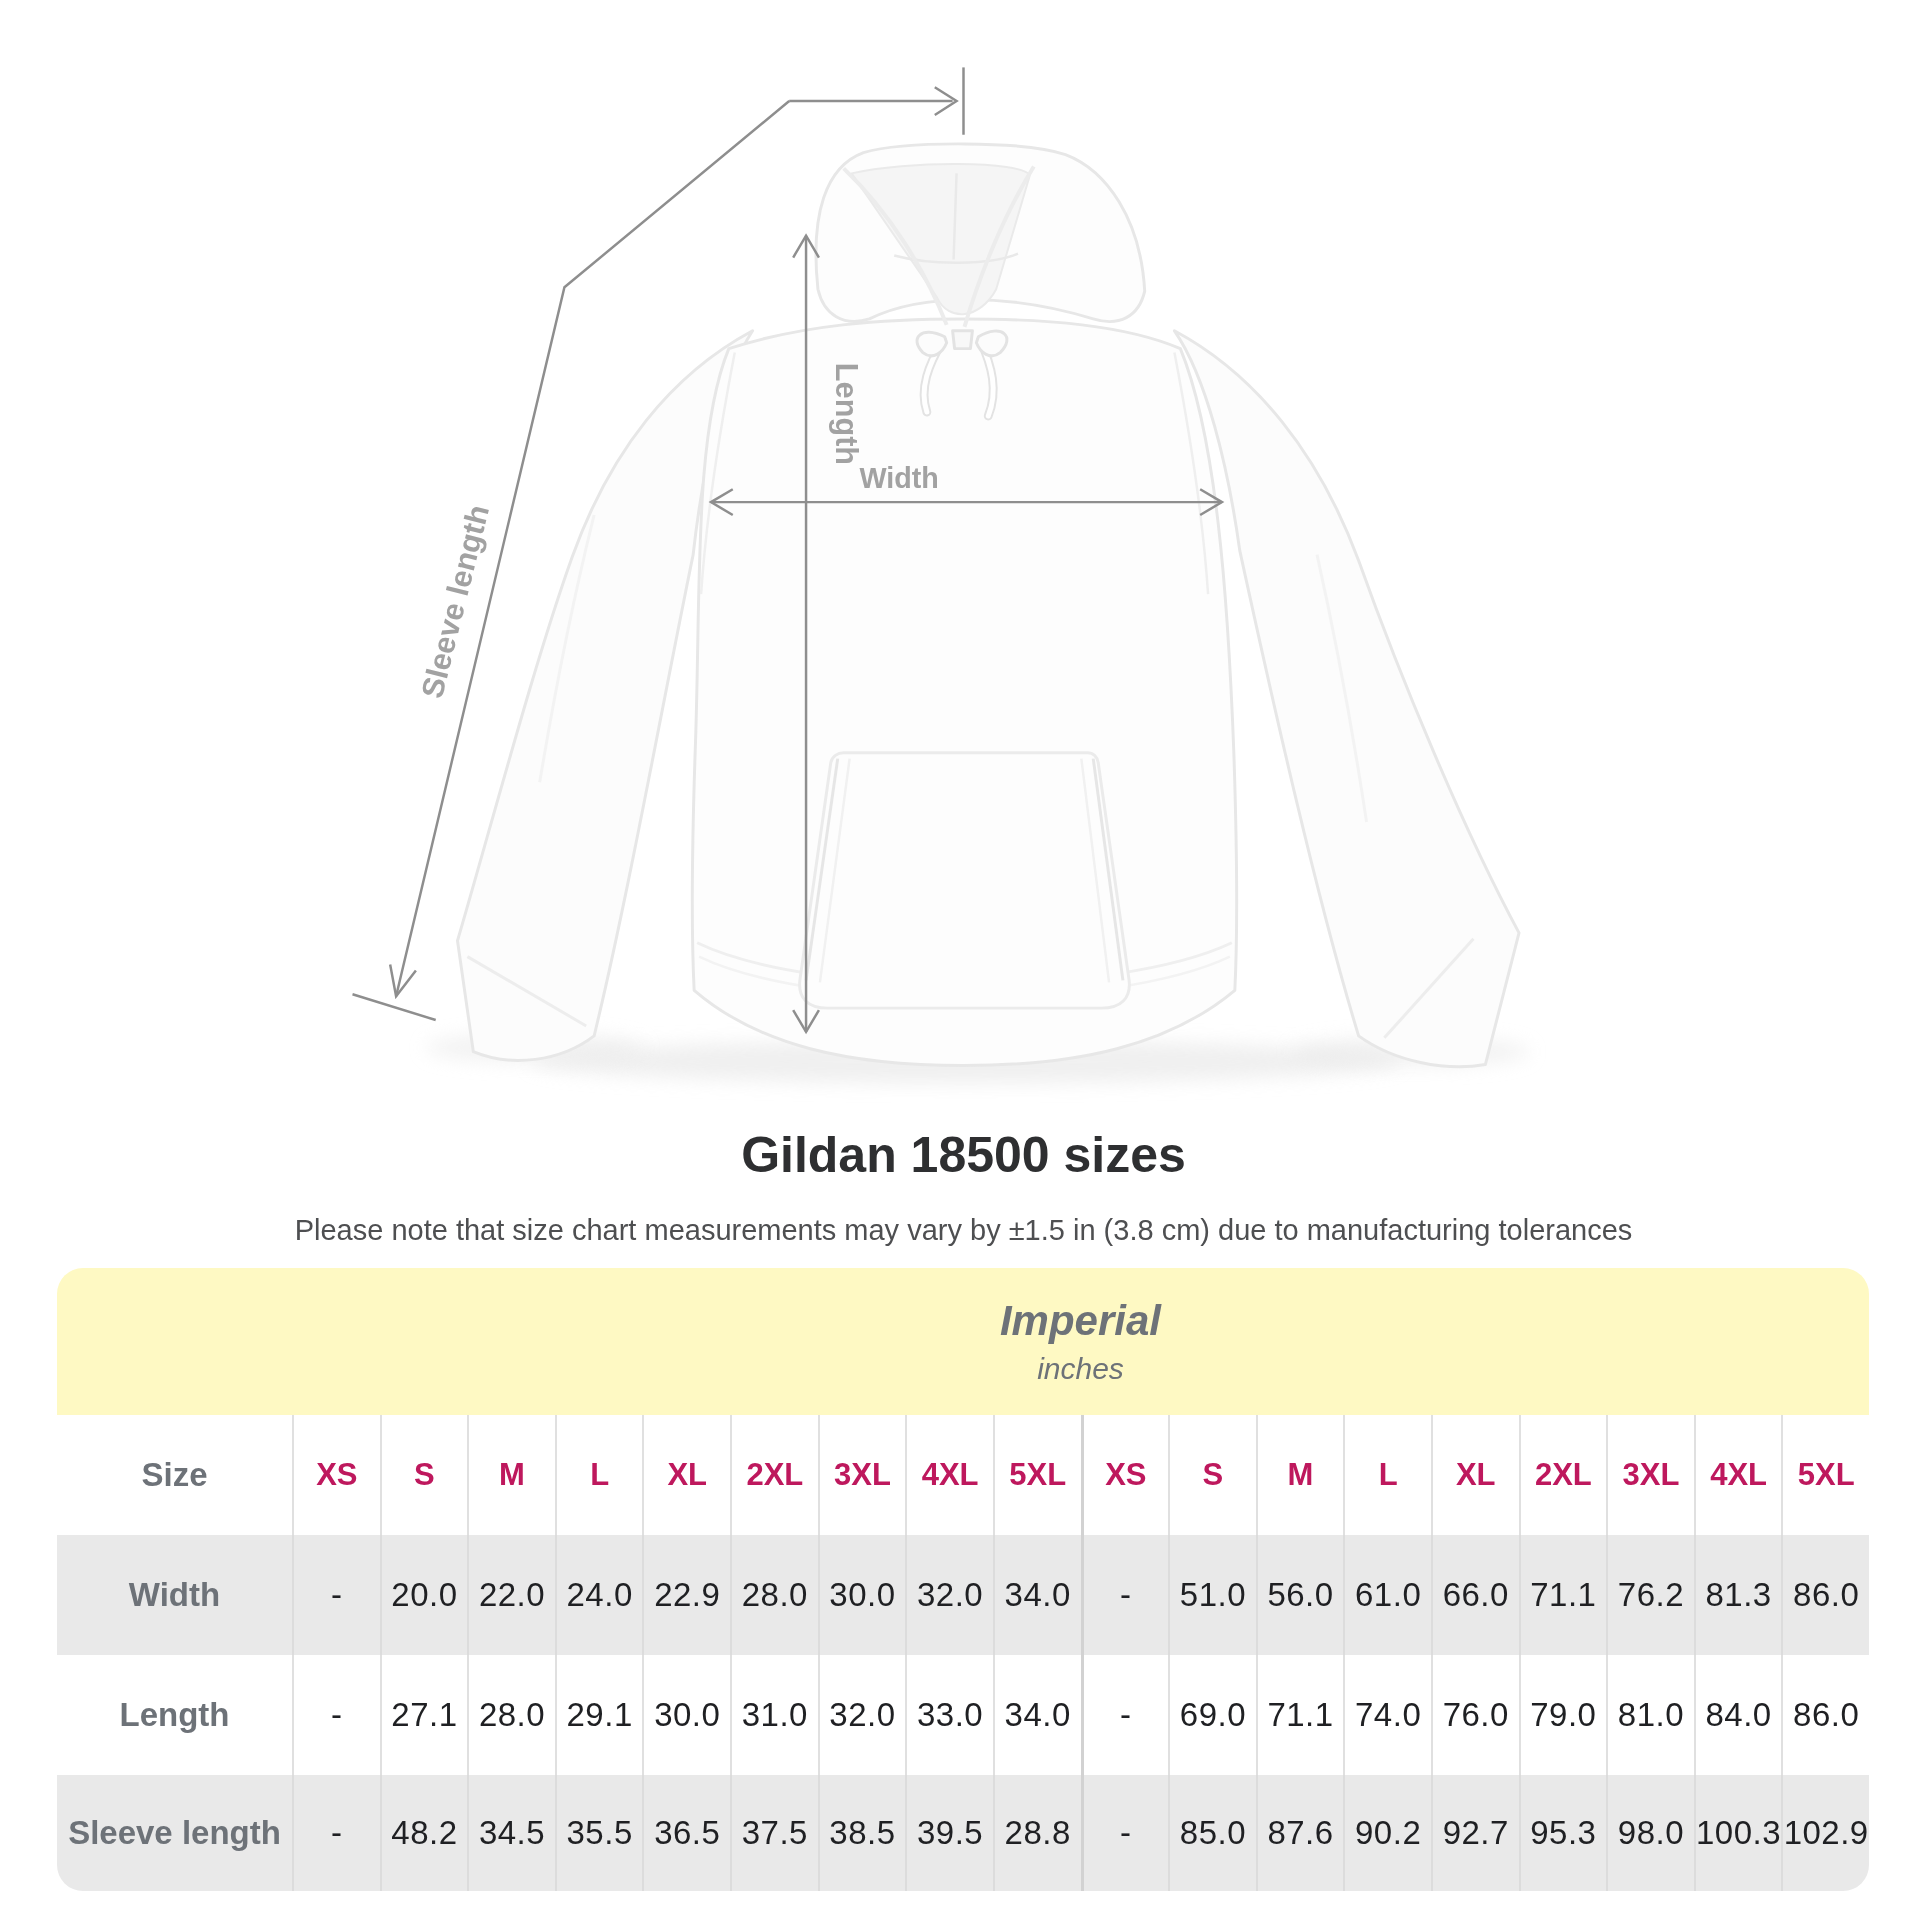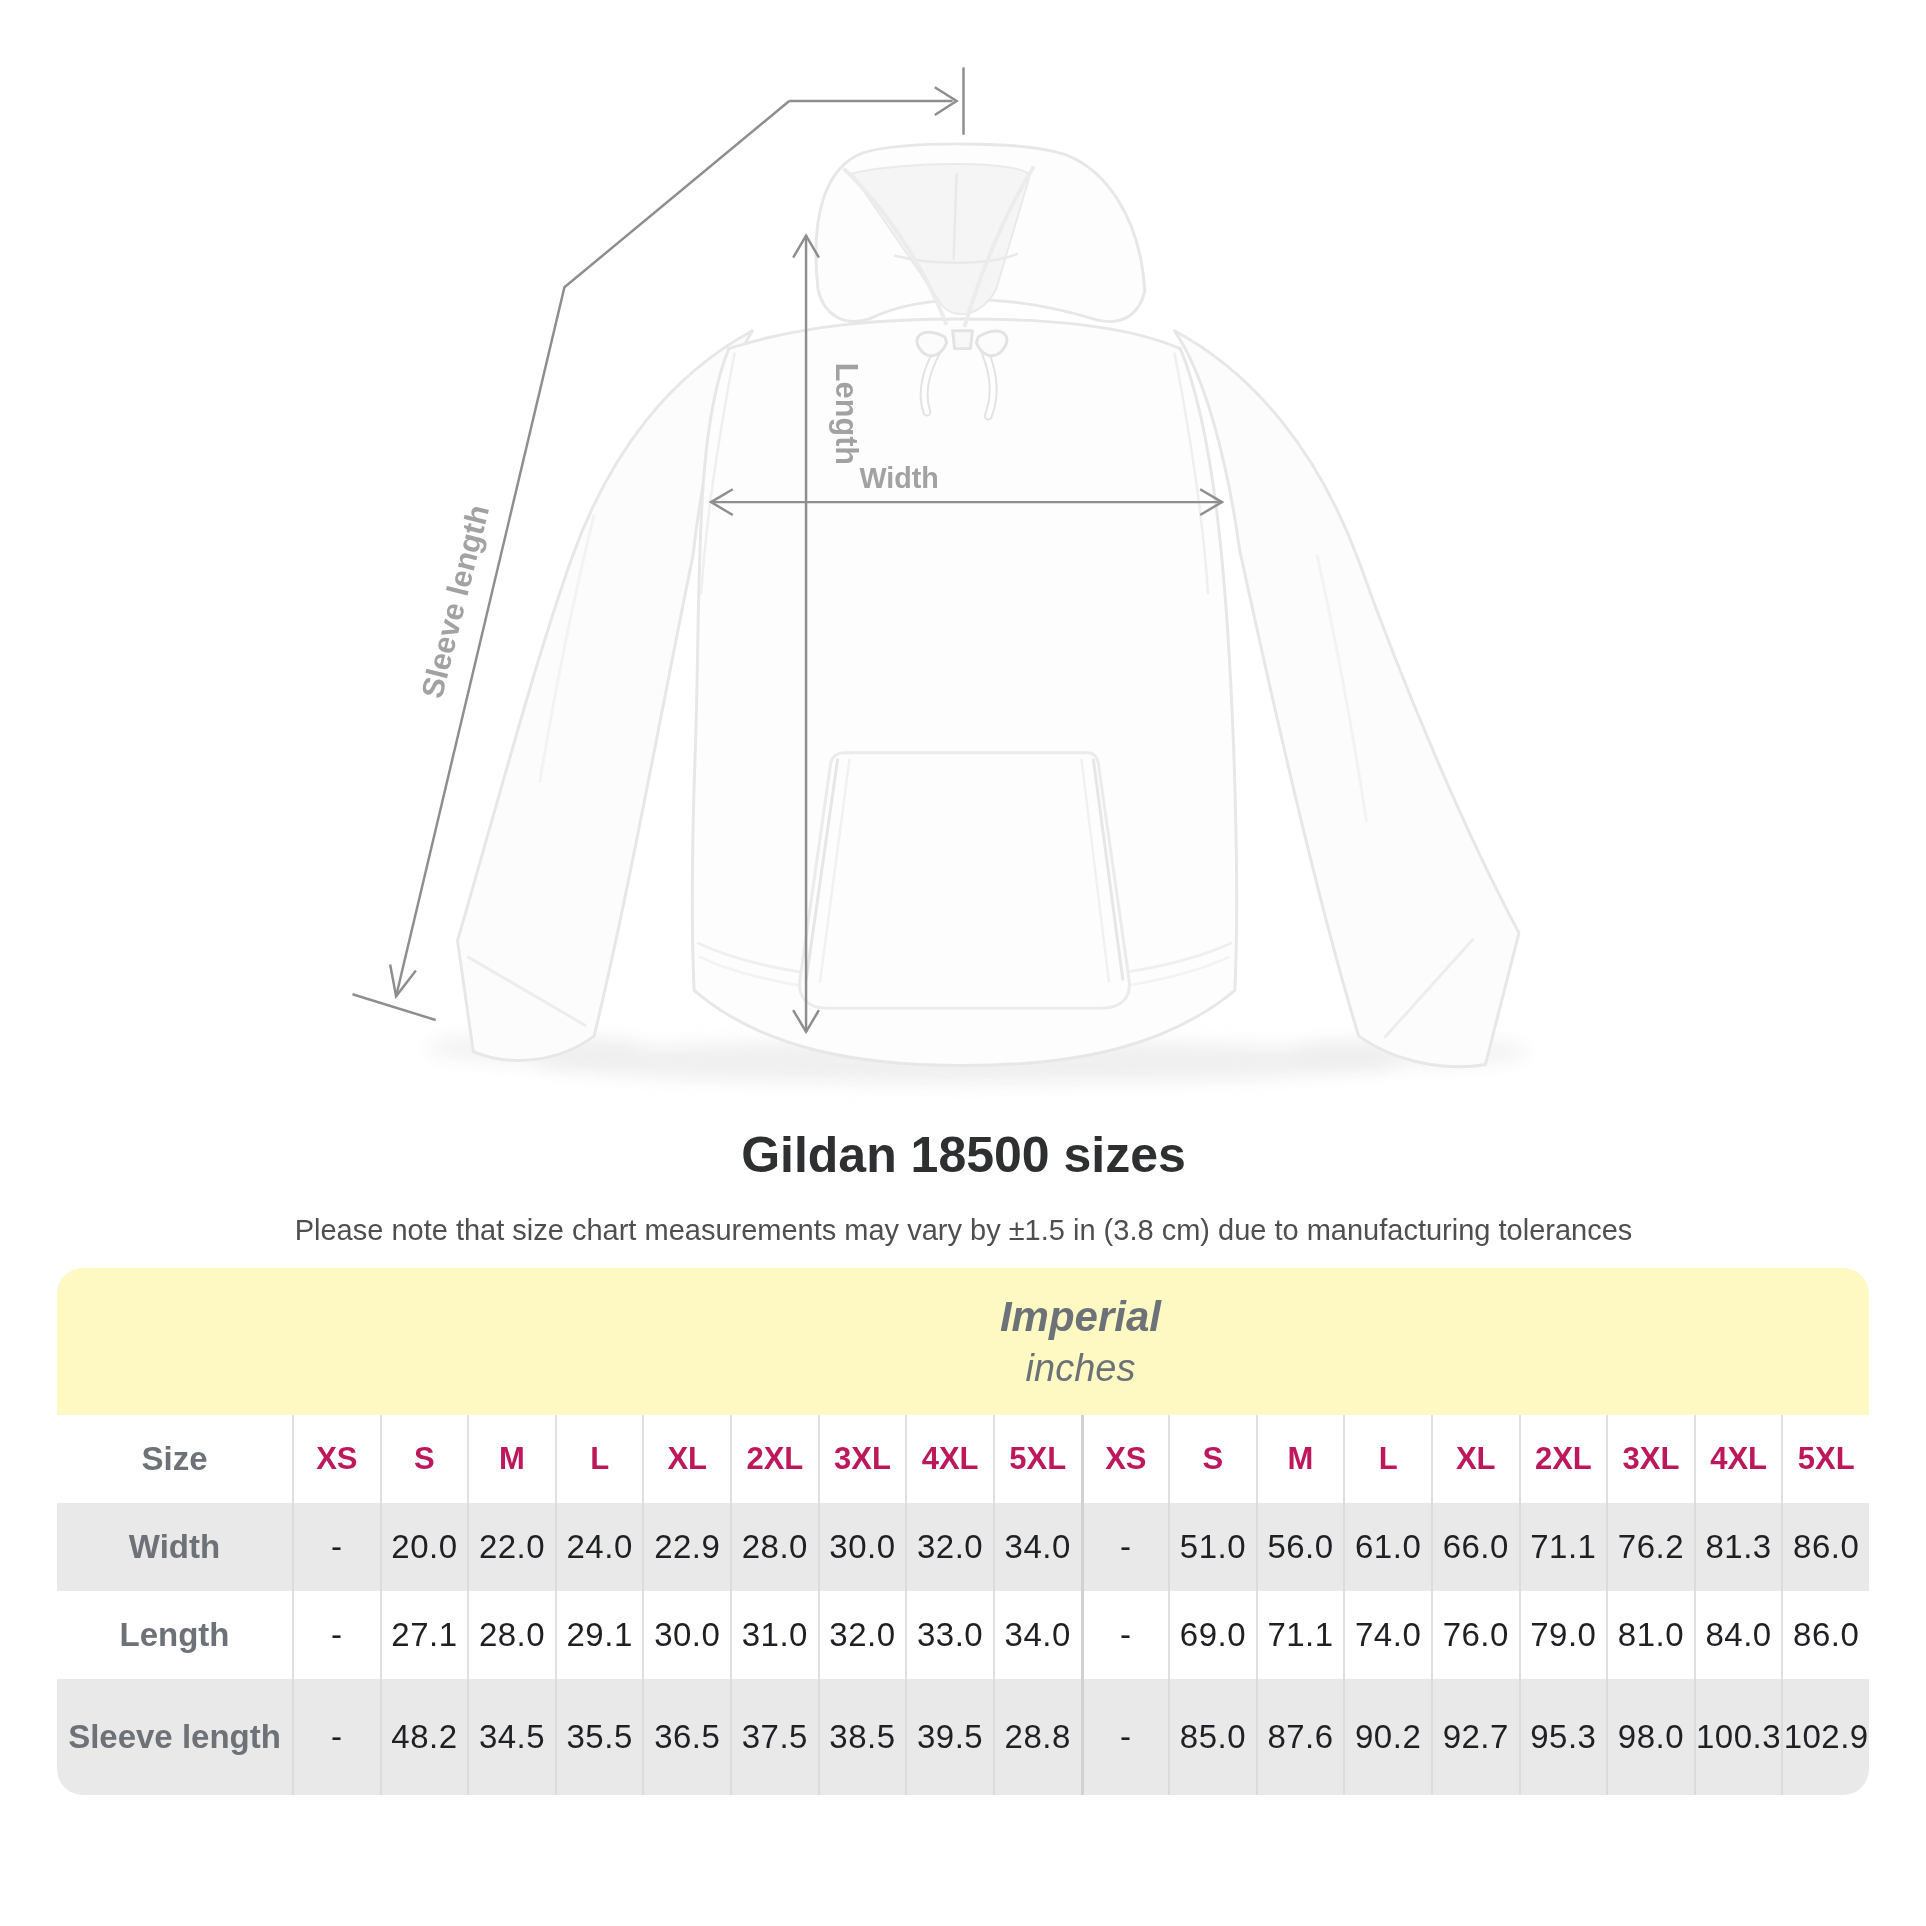--- a/index.html
+++ b/index.html
@@ -19,23 +19,23 @@
   }
 
   .size-table {
     position:absolute; left:57px; top:1268px; width:1812px;
     border-radius:26px; overflow:hidden; background:#ffffff;
   }
   .group-row { height:147px; background:#fef9c3; display:flex; }
   .corner-spacer { width:235px; }
   .group { flex:1; display:flex; flex-direction:column; align-items:center; justify-content:center; color:#6d7278; }
   .g-label { font-size:42px; font-weight:bold; font-style:italic; line-height:1.15; }
-  .g-sub   { font-size:38px; font-style:italic; margin-top:6px; }
-
-  .tr { display:grid; grid-template-columns:235px repeat(18,1fr); height:88px; }
+  .g-sub   { font-size:30px; font-style:italic; margin-top:6px; }
+
+  .tr { display:grid; grid-template-columns:235px repeat(18,1fr); height:120px; }
   .tr.last { height:116px; }
   .r-gray { background:#e9e9e9; }
   .r-white { background:#ffffff; }
   .td {
     display:flex; align-items:center; justify-content:center;
     border-left:2px solid #e0e0e0; overflow:hidden;
   }
   .r-gray .td { border-left-color:#dcdcdc; }
   .td.lbl { border-left:none; font-weight:bold; color:#6d7278; font-size:33px; }
   .td.sect { border-left:3px solid #d2d2d2; }

